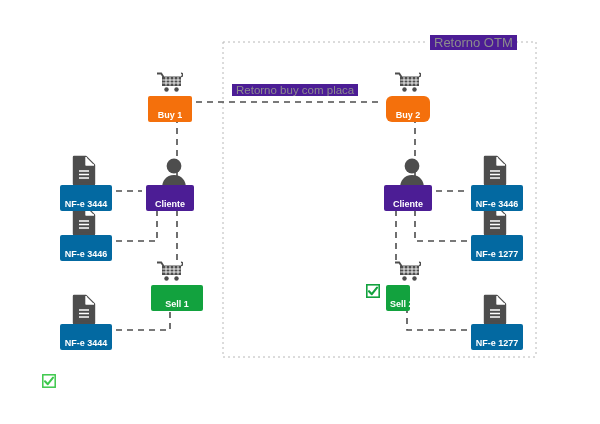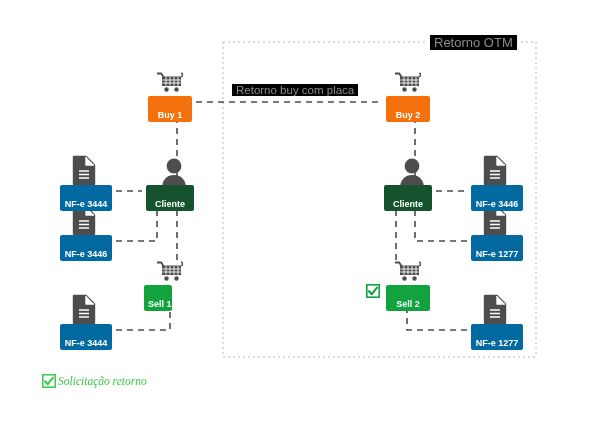--- a/index.html
+++ b/index.html
@@ -29,21 +29,21 @@
     font-weight: bold;
     color: #ffffff;
     text-align: center;
     white-space: nowrap;
     letter-spacing: 0px;
     box-sizing: border-box;
     border-radius: 2px;
     padding: 13px 4px;
   }
   .badge-orange { background: #f4700c; }
-  .badge-yellow { background: #14532d; }
+  .badge-yellow { background: #4c1d95; }
   .badge-green  { background: #12a23e; }
   .badge-blue   { background: #0369a1; }
 
   
   .icon {
     position: absolute;
     display: block;
   }
   .legend {
     position: absolute;
@@ -55,21 +55,21 @@
     font-size: 11.5px;
     font-style: italic;
     color: #3cc84b;
     font-family: "Liberation Serif", serif;
     white-space: nowrap;
   }
   .group-label {
     position: absolute;
     font-size: 11.5px;
     color: #8c8c8c;
-    background: #000000;
+    background: #4c1d95;
     padding: 0 4px;
     white-space: nowrap;
     text-align: right;
   }
   .group-label.big { font-size: 13px; }
 </style>
 </head>
 <body>
 
 <svg id="canvas" viewBox="0 0 600 424" xmlns="http://www.w3.org/2000/svg">
@@ -248,39 +248,38 @@
 
 <svg class="icon" style="left:366px; top:284px;" width="14" height="14" viewBox="0 0 14 14">
   <rect x="0.8" y="0.8" width="12.4" height="12.4" fill="#ffffff" stroke="#12a23e" stroke-width="1.6"></rect>
   <path d="M3 7.2 L5.8 10.2 L11 3.6" fill="none" stroke="#12a23e" stroke-width="2.1" stroke-linecap="round" stroke-linejoin="round"></path>
 </svg>
 
 <div class="badge badge-orange" style="left:148px; top:96px; width:44px;">Buy 1</div>
 
 <div class="badge badge-yellow" style="left:146px; top:185px; width:48px;">Cliente</div>
 
-<div class="badge badge-green" style="left:144px; top:285px; width:28px;">Sell 1</div>
+<div class="badge badge-green" style="left:151px; top:285px; width:52px;">Sell 1</div>
 
 <div class="badge badge-blue" style="left:60px; top:185px; width:52px;">NF-e 3444</div>
 
 <div class="badge badge-blue" style="left:60px; top:235px; width:52px;">NF-e 3446</div>
 
 <div class="badge badge-blue" style="left:60px; top:324px; width:52px;">NF-e 3444</div>
 
-<div class="badge badge-orange" style="left:386px; top:96px; width:44px;">Buy 2</div>
+<div class="badge badge-orange" style="left:386px; top:96px; width:44px;border-radius:6px;">Buy 2</div>
 
 <div class="badge badge-yellow" style="left:384px; top:185px; width:48px;">Cliente</div>
 
-<div class="badge badge-green" style="left:386px; top:285px; width:44px;">Sell 2</div>
+<div class="badge badge-green" style="left:386px; top:285px; width:24px;">Sell 2</div>
 
 <div class="badge badge-blue" style="left:471px; top:185px; width:52px;">NF-e 3446</div>
 
 <div class="badge badge-blue" style="left:471px; top:235px; width:52px;">NF-e 1277</div>
 
 <div class="badge badge-blue" style="left:471px; top:324px; width:52px;">NF-e 1277</div>
 
 <div class="legend" style="left:42px; top:374px;">
   <svg width="14" height="14" viewBox="0 0 14 14">
     <rect x="0.8" y="0.8" width="12.4" height="12.4" fill="#ffffff" stroke="#3cc84b" stroke-width="1.5"></rect>
     <path d="M3 7.2 L5.8 10.2 L11 3.6" fill="none" stroke="#3cc84b" stroke-width="2" stroke-linecap="round" stroke-linejoin="round"></path>
   </svg>
-  <span class="legend-text">Solicitação retorno</span>
 </div>
 
 </body></html>

